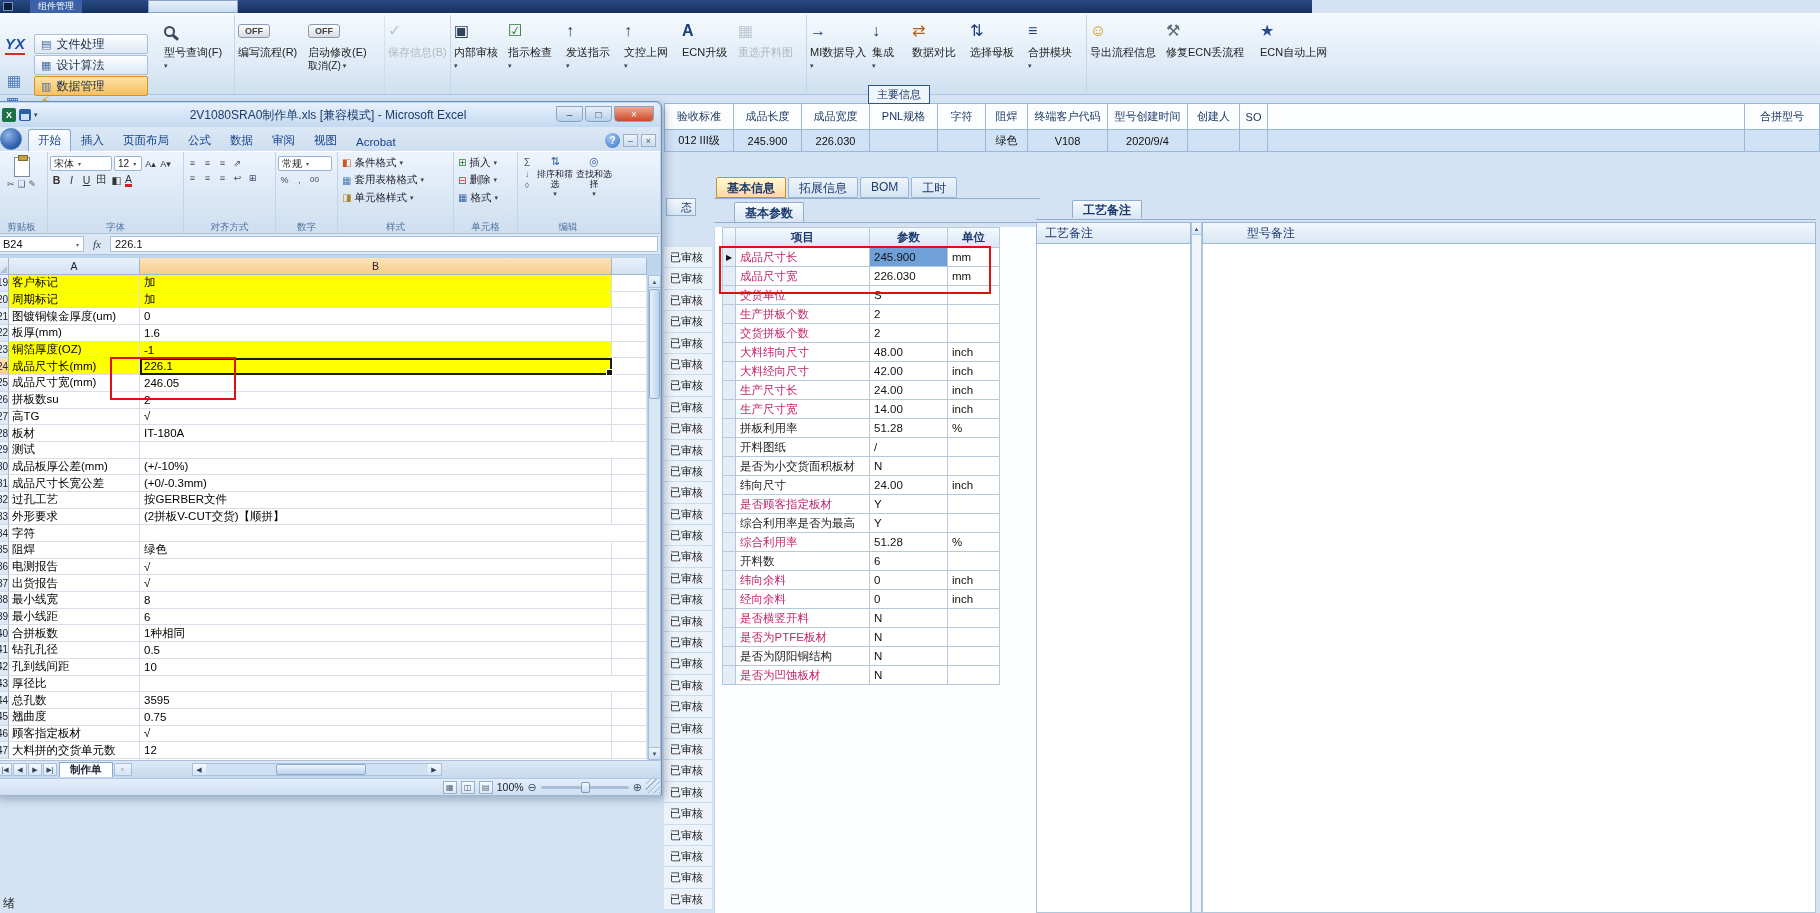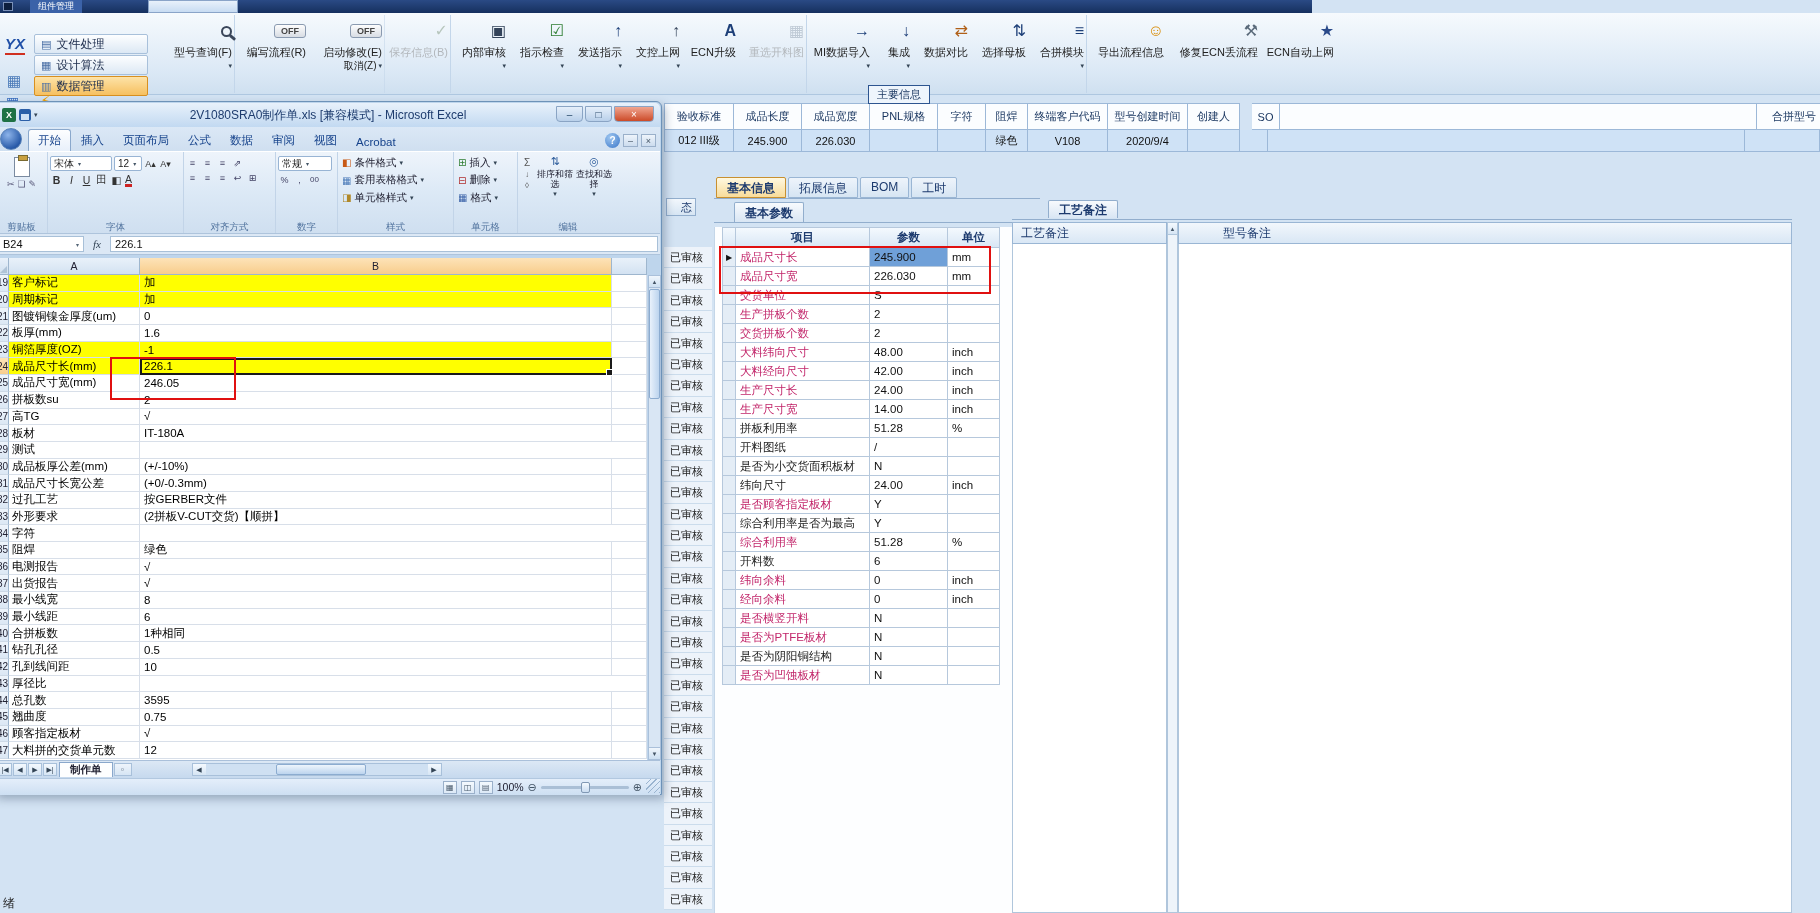--- a/index.html
+++ b/index.html
@@ -19,21 +19,21 @@
   .calcico{position:absolute;left:7px;top:42px;font-size:15px;color:#4a7ab8}
   .gridico{position:absolute;left:6px;top:64px;font-size:14px;color:#3a6fc0}
   .flash{position:absolute;left:40px;top:62px;font-size:16px;color:#f0a000}
   #menu{position:absolute;left:34px;top:4px;width:114px}
   .menu-btn{display:flex;align-items:center;gap:5px;height:20px;margin-bottom:1px;padding:0 6px;font-size:12px;
     background:linear-gradient(#fdfeff,#dce8f4);border:1px solid #a8c0da;border-radius:2px;color:#1c2c4c}
   .menu-btn.active{background:linear-gradient(#fde3a8,#f6c060);border-color:#d89020}
   .mico{font-size:11px;color:#4a6fa5}
 
   .rbar{position:absolute;left:164px;top:15px;width:1400px;height:78px;display:flex;gap:2px;z-index:2}
-  .rbtn{display:flex;flex-direction:column;align-items:flex-end;padding-top:1px}
+  .rbtn{display:flex;flex-direction:column;align-items:flex-start;padding-top:1px}
   .rbtn.sep{border-left:1px solid #c3d6ea;padding-left:3px}
   .rbtn.disabled{opacity:.55}
   .rbtn.disabled .rlabel{color:#8a8a8a}
   .ricon{height:30px;display:flex;align-items:center;justify-content:center}
   .ricon-g{font-size:16px;line-height:16px}
   .rlabel{font-size:11px;line-height:13px;color:#222;white-space:nowrap}
   .rsub{height:14px;display:flex;align-items:center;gap:2px}
   .rsec{font-size:10px;color:#222;white-space:nowrap}
   .caret{font-size:7px;color:#345}
   .toggle{padding:1px 6px;border:1px solid #8a9ab0;border-radius:3px;background:linear-gradient(#fdfdfd,#d8dde4);font-size:9px;font-weight:bold;color:#444}
@@ -77,21 +77,21 @@
   .dheadrow .dcell{border-top:1px solid #b6c8dc}
   .dind{width:14px;background:#e4edf6;justify-content:center;font-size:8px;color:#111;padding-left:0}
   .dname{width:134px;padding-left:4px;color:#222}
   .dname.pink{color:#c2266a}
   .dval{width:78px;padding-left:4px}
   .dunit{width:52px;padding-left:4px}
   .dh{background:linear-gradient(#f4f9fe,#d9e7f5);justify-content:center;color:#1c3a6e;font-weight:bold;padding-left:0}
   .dval.selval{background:#6fa0d8}
 
   
-  .npanel{position:absolute;left:1012px;top:196px;width:780px;height:717px;z-index:2}
+  .npanel{position:absolute;left:1036px;top:196px;width:780px;height:717px;z-index:2}
   .ntab{position:absolute;left:36px;top:4px;height:18px;padding:1px 10px;font-size:12px;font-weight:bold;color:#1c3a6e;
     background:linear-gradient(#f7fafd,#d9e6f4);border:1px solid #92aecd;border-bottom:none;border-radius:2px 2px 0 0}
   .nline{position:absolute;left:0;top:23px;right:0;border-top:1px solid #92aecd}
   .ncontent{position:absolute;left:0;top:26px;right:0;bottom:0;display:flex}
   .ncol{display:flex;flex-direction:column}
   .nhead{height:22px;background:linear-gradient(#f2f7fc,#d9e7f5);border:1px solid #9ab6d4;font-size:12px;color:#1c3a6e;
     display:flex;align-items:center;padding-left:8px}
   .nhead-r{padding-left:44px}
   .nbody{flex:1;background:#fff;border:1px solid #b0c6dc;border-top:none}
   .nscroll{width:11px;display:flex;flex-direction:column;background:#eef4fa;border:1px solid #b0c6dc}
@@ -387,21 +387,21 @@
   <div id="mi-head" class="mi-row" style="top:103px;height:27px">
       <div class="mi-cell mi-h" style="width: 70px;">验收标准</div>
       <div class="mi-cell mi-h" style="width: 68px;">成品长度</div>
       <div class="mi-cell mi-h" style="width: 68px;">成品宽度</div>
       <div class="mi-cell mi-h" style="width: 68px;">PNL规格</div>
       <div class="mi-cell mi-h" style="width: 48px;">字符</div>
       <div class="mi-cell mi-h" style="width: 42px;">阻焊</div>
       <div class="mi-cell mi-h" style="width: 80px;">终端客户代码</div>
       <div class="mi-cell mi-h" style="width: 80px;">型号创建时间</div>
       <div class="mi-cell mi-h" style="width: 52px;">创建人</div>
-      <div class="mi-cell mi-h" style="width: 28px; margin-left: 12px;">SO</div>
+      <div class="mi-cell mi-h" style="width: 28px;">SO</div>
       <div class="mi-cell mi-h" style="width: 477px;"></div>
       <div class="mi-cell mi-h" style="width: 75px;">合拼型号</div>
     </div>
   <div id="mi-vals" class="mi-row" style="top:130px;height:22px">
       <div class="mi-cell mi-v" style="width: 70px;">012 III级</div>
       <div class="mi-cell mi-v" style="width: 68px;">245.900</div>
       <div class="mi-cell mi-v" style="width: 68px;">226.030</div>
       <div class="mi-cell mi-v" style="width: 68px;"></div>
       <div class="mi-cell mi-v" style="width: 48px;"></div>
       <div class="mi-cell mi-v" style="width: 42px;">绿色</div>

